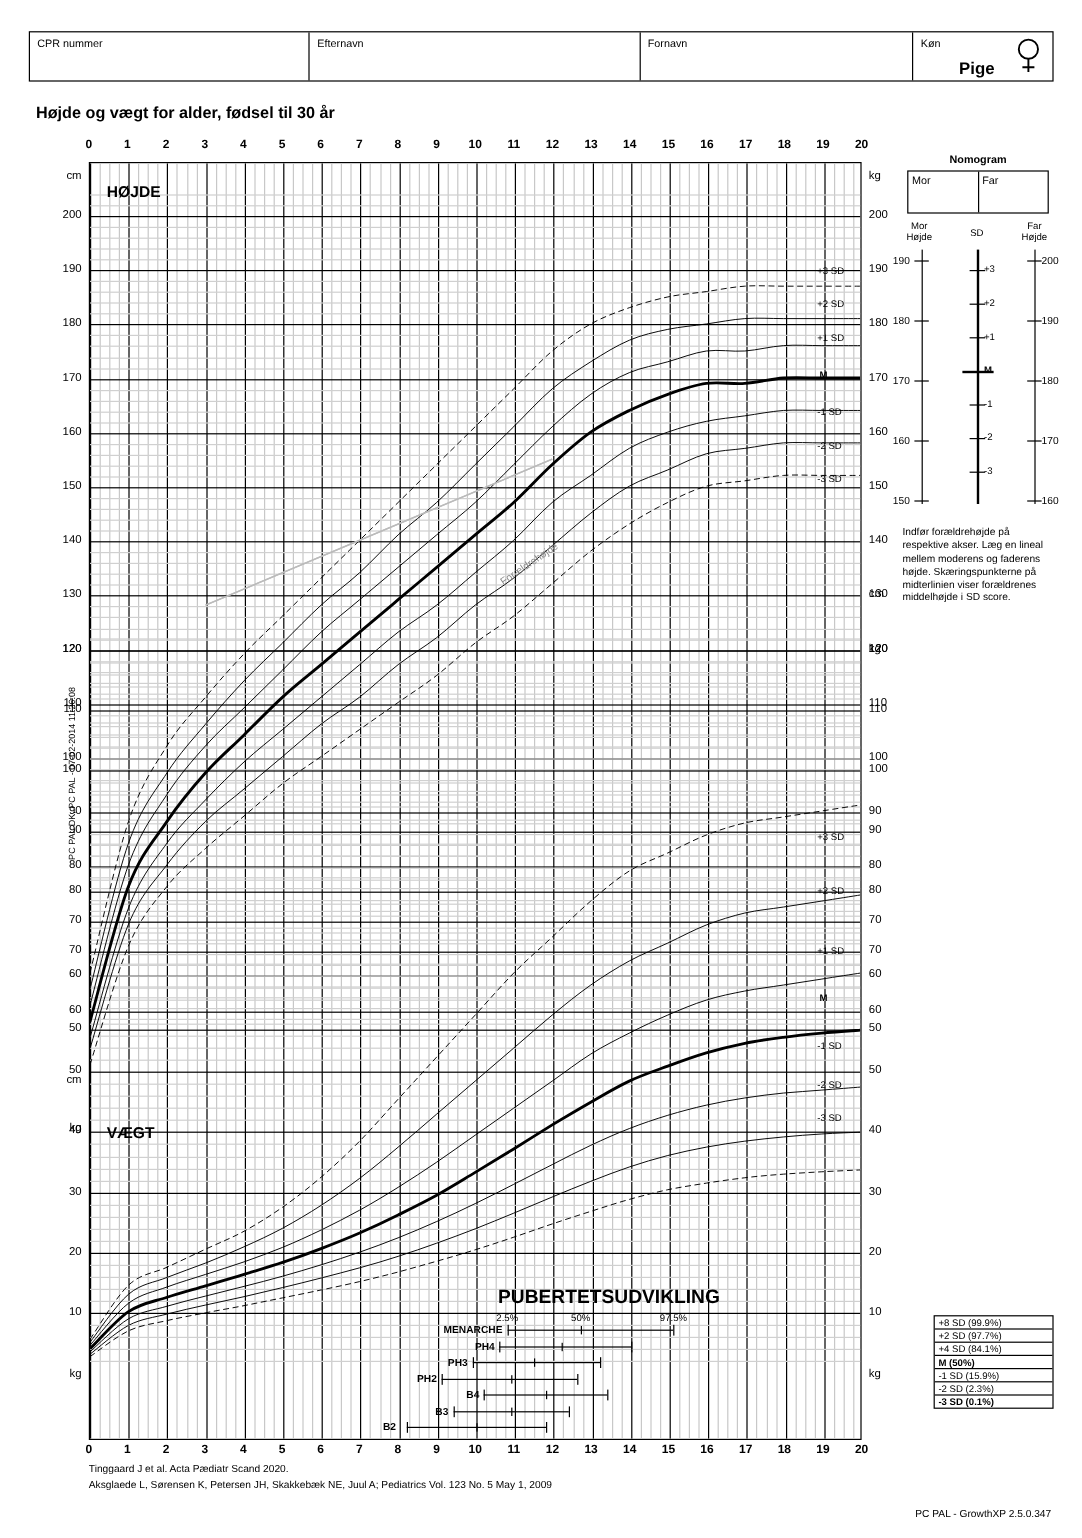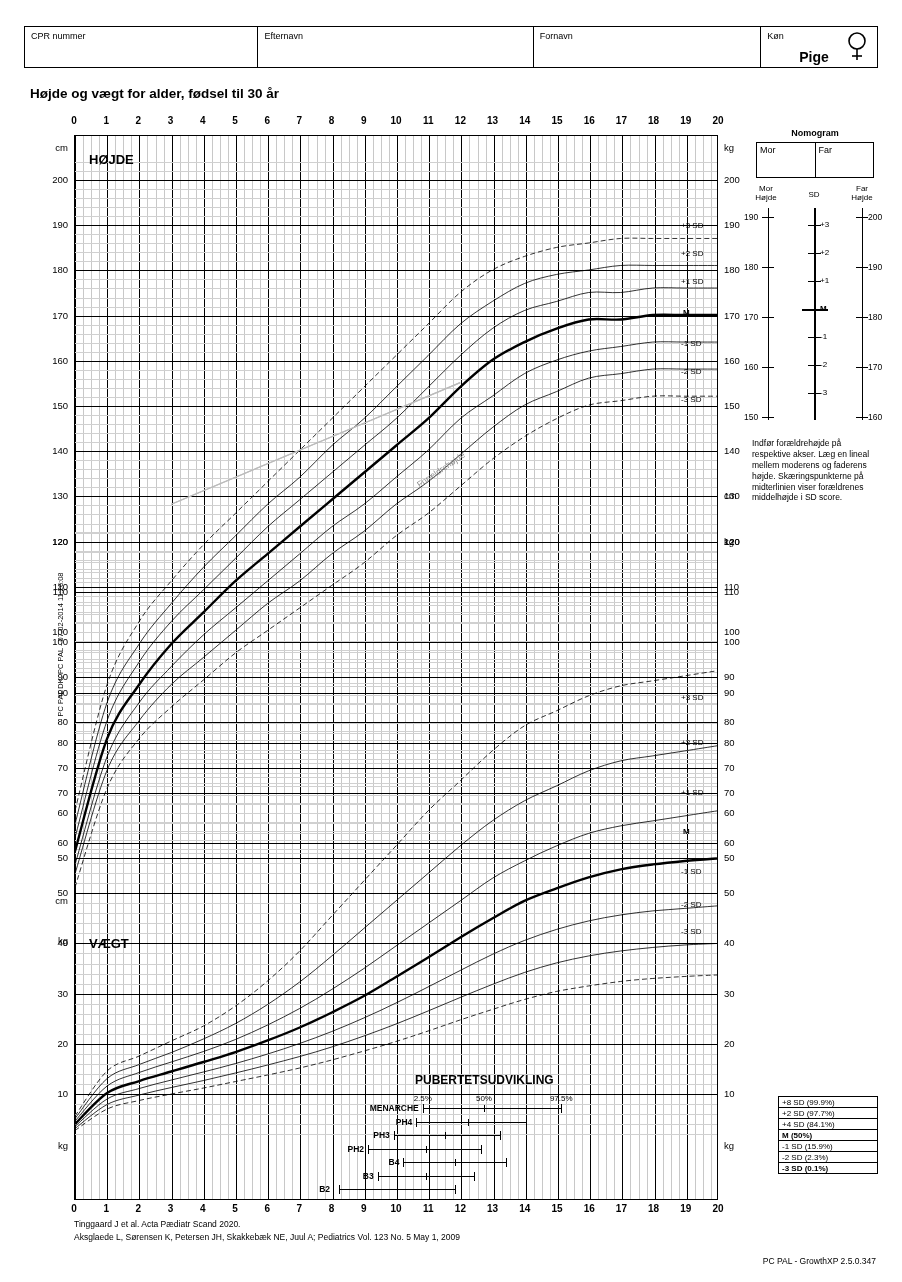--- a/index.html
+++ b/index.html
@@ -88,21 +88,21 @@
   .nomo-sd { position:absolute; font-size:8px; }
   .nomo-note { position:absolute; left:752px; top:438px; width:128px; font-size:8.5px; line-height:1.28; }
 
   
   .sdlegend { position:absolute; left:778px; top:1096px; width:100px; border:1px solid #000; }
   .sdlegend div { font-size:8px; padding:0.5px 3px; border-bottom:1px solid #000; }
   .sdlegend div:last-child { border-bottom:none;font-weight:bold; }
   .sdlegend div.m { font-weight:bold; }
 
   
-  .pubtitle { position:absolute; font-size:12px; font-weight:bold; }
+  .pubtitle { position:absolute; font-size:16px; font-weight:bold; }
   .pct { position:absolute; font-size:8px; transform:translateX(-50%); }
   .pubrow-lab { position:absolute; font-size:8.5px; font-weight:bold; text-align:right; transform:translateY(-50%); }
   .pubbar { position:absolute; height:1px; background:#000; }
   .pubend { position:absolute; width:1px; height:9px; background:#000; }
   .pubmid { position:absolute; width:1px; height:7px; background:#000; }
 
   
   .footer { position:absolute; left:74px; top:1218px; font-size:8.5px; line-height:1.5; }
   .footer-right { position:absolute; right:26px; top:1256px; font-size:8.5px; }
 

